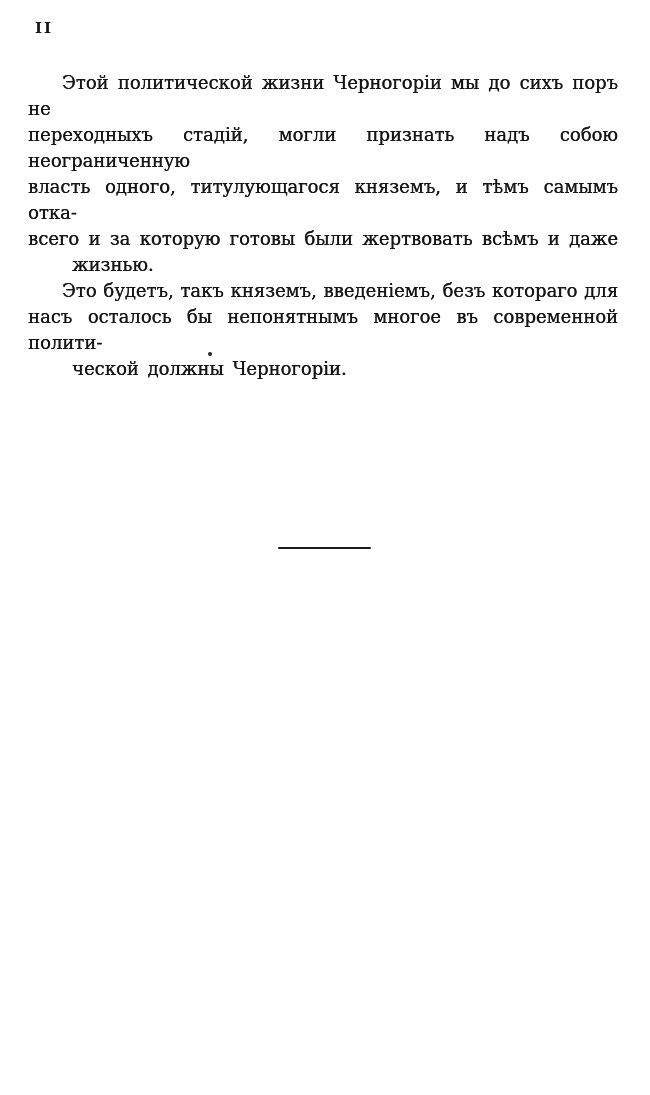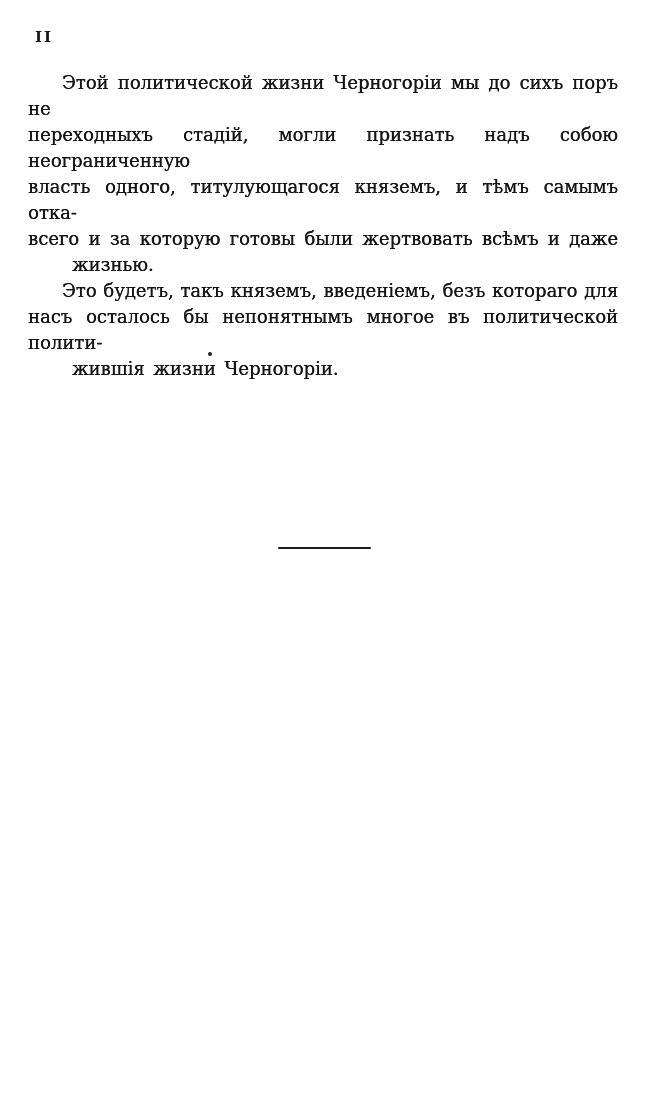--- a/index.html
+++ b/index.html
@@ -16,21 +16,21 @@
     width: 650px;
     height: 1095px;
     background: #ffffff;
     color: #161616;
     font-family: "DejaVu Serif", "Liberation Serif", serif;
   }
 
   .page-number {
     position: absolute;
     left: 35px;
-    top: 28px;
+    top: 19px;
     font-size: 15px;
     font-weight: bold;
     letter-spacing: 2px;
     color: #1a1a1a;
   }
 
   .text-block {
     position: absolute;
     left: 28px;
     top: 70px;
@@ -95,22 +95,22 @@
 
     <div class="paragraph">
       <div class="line">переходныхъ стадій, могли признать надъ собою неограниченную</div>
       <div class="line">власть одного, титулующагося княземъ, и тѣмъ самымъ отка-</div>
       <div class="line">всего и за которую готовы были жертвовать всѣмъ и даже</div>
       <div class="line para-end">жизнью.</div>
     </div>
 
     <div class="paragraph">
       <div class="line indent">Это будетъ, такъ княземъ, введеніемъ, безъ котораго для</div>
-      <div class="line">насъ осталось бы непонятнымъ многое въ политической полити-</div>
-      <div class="line para-end">жившія жизни Черногоріи.</div>
+      <div class="line">насъ осталось бы непонятнымъ многое въ современной полити-</div>
+      <div class="line para-end">ческой должны Черногоріи.</div>
     </div>
 
   </div>
 
   <div class="ink-speck"></div>
 
   <div class="divider"></div>
 
 </div>
 

